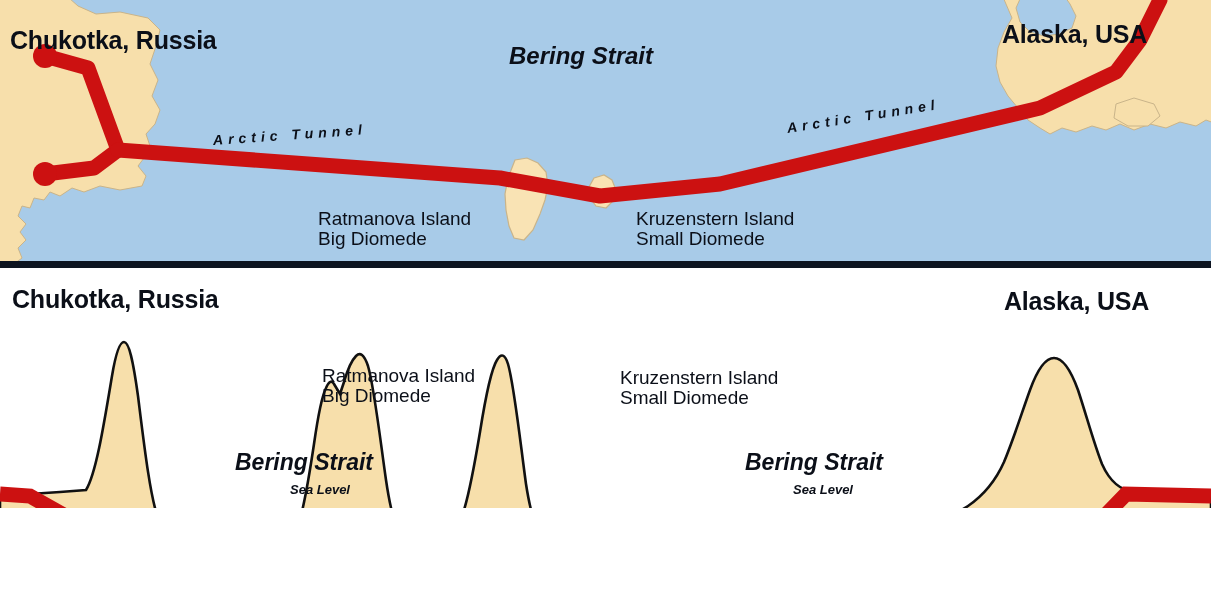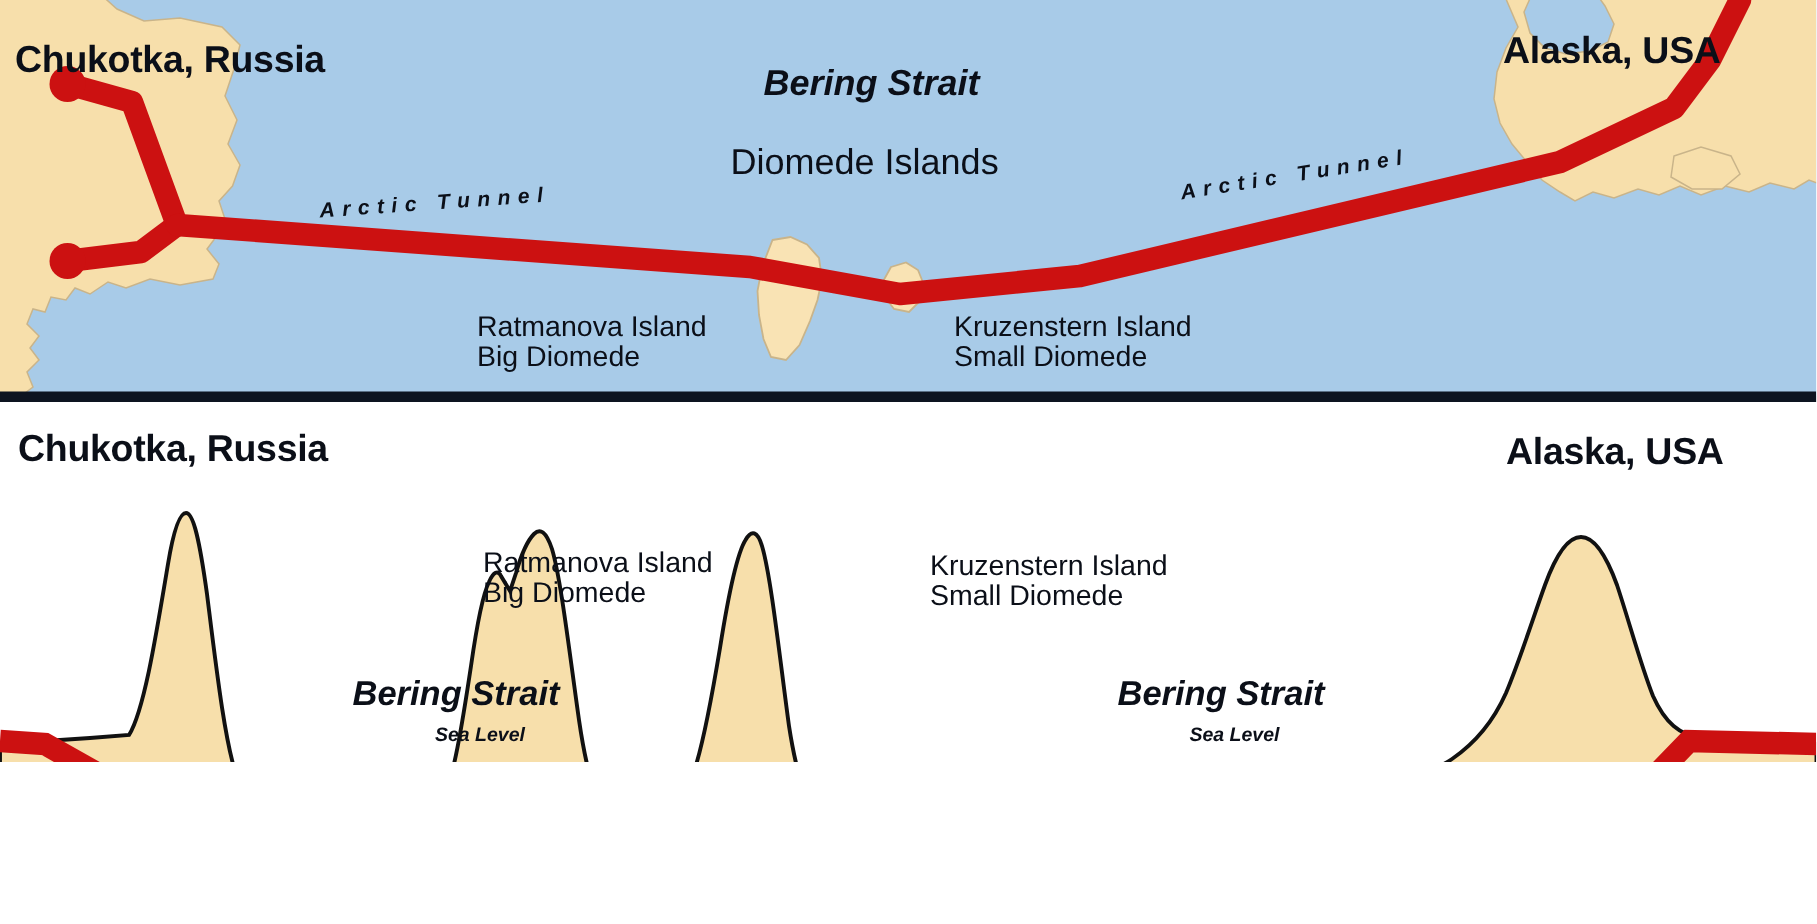--- a/index.html
+++ b/index.html
@@ -208,21 +208,20 @@
 
       <rect x="0" y="261" width="1211" height="3" fill="#0d1420"></rect>
     </svg>
 
     <div class="lbl lbl-bold" id="map-chukotka">Chukotka, Russia</div>
 
     <div class="lbl lbl-bold" id="map-alaska">Alaska, USA</div>
 
     <div class="lbl lbl-italic-bold" id="map-bering">Bering Strait</div>
 
-    <div class="lbl" id="map-diomede">Diomede Islands</div>
 
     <div class="lbl" id="map-ratmanova">Ratmanova Island
 Big Diomede</div>
 
     <div class="lbl" id="map-kruzenstern">Kruzenstern Island
 Small Diomede</div>
 
     <div class="tunnel-word" id="tunnel-label-left">Arctic Tunnel</div>
 
     <div class="tunnel-word" id="tunnel-label-right">Arctic Tunnel</div>

